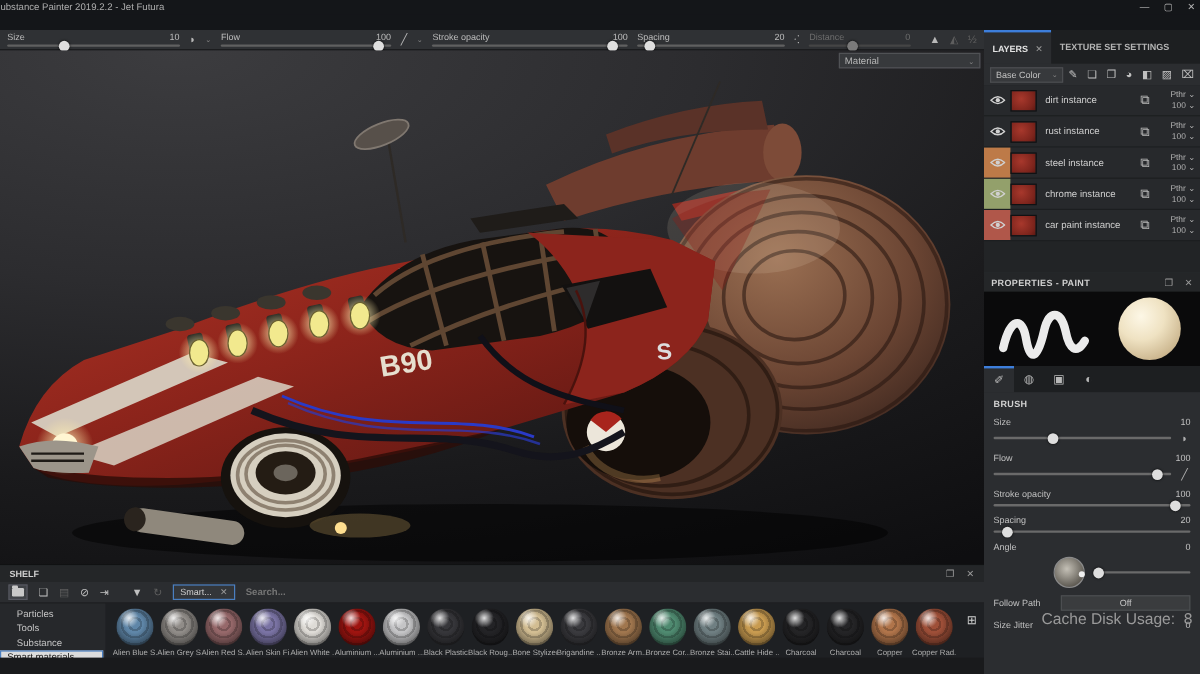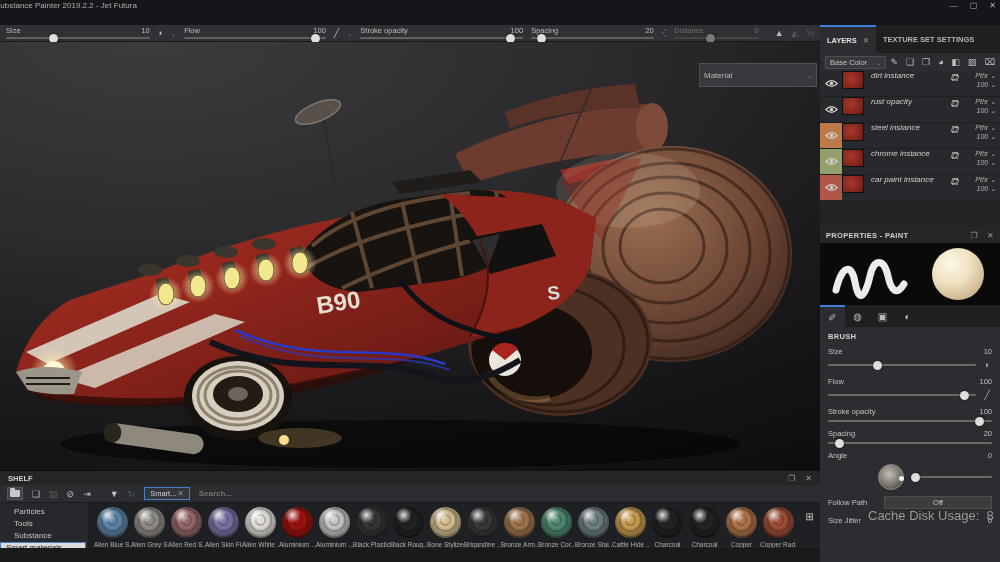--- a/index.html
+++ b/index.html
@@ -32,40 +32,40 @@
   .slider.dim .knob { background:#7a7a7a; }
   .tb-icon { color:#b8b8b8; font-size:9px; line-height:10px; }
   .tb-icon.dim { color:#5e5e5e; }
   .tb-caret { color:#8a8a8a; font-size:6px; }
   #display-icons { position:absolute; right:8px; top:27px; display:flex; gap:14px; color:#c0c0c0; font-size:9px; }
   #display-icons .tb-caret { margin-left:1px; }
 
   
   #viewport { left:0; top:42px; width:820px; height:428px; overflow:hidden;
     background:radial-gradient(140% 120% at 18% 0%, #3c3c3f 0%, #2c2c2f 38%, #1a1a1c 70%, #0e0e10 100%); }
-  #material-dd { position:absolute; right:3px; top:21px; width:118px; height:13px; background:#37393c;
+  #material-dd { position:absolute; right:3px; top:2px; width:118px; height:13px; background:#37393c;
     border:1px solid #505255; color:#b8b8b8; font-size:8px; display:flex; align-items:center;
-    justify-content:space-between; padding:11px 4px; }
+    justify-content:space-between; padding:0 4px; }
   #vehicle { width:820px; height:428px; display:block; }
 
   
   #right-panel { left:820px; top:25px; width:180px; height:537px; background:#2b2d30; }
   #rp-tabs { display:flex; height:28px; font-size:7.5px; }
   #tab-layers { background:#2b2d30; border-top:2px solid #3d7edb; color:#e2e2e2; font-weight:bold;
     display:flex; align-items:center; gap:6px; padding:0 7px; }
   #tab-layers .x { color:#9a9a9a; font-weight:normal; }
   #tab-texture { background:#1d1f21; color:#b4b4b4; font-weight:bold; flex:1; display:flex; align-items:center; padding:0 7px; }
   #rp-channel { height:18px; display:flex; align-items:center; padding:0 5px; gap:4px; background:#2b2d30; }
   #channel-dd { background:#37393c; border:1px solid #4c4e51; height:13px; width:62px; color:#c2c2c2;
     font-size:7.5px; display:flex; align-items:center; justify-content:space-between; padding:0 4px; }
   #layer-tools { display:flex; gap:8px; margin-left:auto; color:#c0c0c0; font-size:9px; }
 
   #layer-list { background:#222426; }
-  .layer-row { position:relative; height:26px; display:flex; align-items:flex-start; background:#27292c;
-    border-bottom:1px solid #1c1e20;font-style:italic; }
+  .layer-row { position:relative; height:26px; display:flex; align-items:center; background:#27292c;
+    border-bottom:1px solid #1c1e20; }
   .layer-row.selected { background:#2a3340; outline:1px solid #4a7fc0; outline-offset:-1px; }
   .eye-cell { width:22px; height:100%; display:flex; align-items:center; justify-content:center; flex:none; }
   .thumb { width:22px; height:18px; flex:none; border:1px solid #101113;
     background:radial-gradient(circle at 40% 40%, #a8382c, #7c241c 70%, #5c1812); }
   .thumb.checker { background-color:#d8d8d8;
     background-image:linear-gradient(45deg,#909090 25%,transparent 25%,transparent 75%,#909090 75%),
       linear-gradient(45deg,#909090 25%,#d8d8d8 25%,#d8d8d8 75%,#909090 75%);
     background-size:8px 8px; background-position:0 0,4px 4px; }
   .layer-name { flex:1; font-size:8px; color:#cfcfcf; padding-left:7px; white-space:nowrap; overflow:hidden; }
   .copy-glyph { color:#b8b8b8; font-size:11px; margin-right:4px; }
@@ -108,21 +108,21 @@
   #shelf-header .hicons { margin-left:auto; display:flex; gap:10px; color:#9a9a9a; font-weight:normal; font-size:8px; }
   #shelf-toolbar { height:18px; background:#2b2d30; display:flex; align-items:center; gap:9px; padding:0 7px;
     border-bottom:1px solid #1a1b1d; }
   .sh-icon { color:#c0c0c0; font-size:9px; }
   .sh-icon.dim { color:#5e5e5e; }
   #folder-btn { width:16px; height:13px; background:#3f4246; border:1px solid #565860; display:flex;
     align-items:center; justify-content:center; }
   .folder-shape { position:relative; width:10px; height:7px; background:#c8c8c8; border-radius:1px; }
   .folder-shape::before { content:""; position:absolute; left:0; top:-2px; width:5px; height:2px; background:#c8c8c8;
     border-radius:1px 1px 0 0; }
-  #filter-chip { display:flex; align-items:center; gap:1px; border:1px solid #4a7fc0; background:#33363a;
+  #filter-chip { display:flex; align-items:center; gap:7px; border:1px solid #4a7fc0; background:#33363a;
     color:#d0d0d0; font-size:7.5px; padding:1px 5px; }
   #filter-chip .x { color:#9a9a9a; }
   #shelf-search { background:transparent; border:none; outline:none; color:#9a9a9a; font-size:8px; width:220px;
     font-family:"Liberation Sans", sans-serif;font-weight:bold; }
   #shelf-body { display:flex; height:59px; }
   #shelf-sidebar { width:88px; background:#26282b; padding-top:3px; flex:none; }
   .cat-item { font-size:8px; color:#c4c4c4; padding:1px 0 1px 14px; margin-bottom:1px; }
   .cat-item.selected { background:#dcdcdc; color:#1a1a1a; outline:1px solid #4a7fc0; outline-offset:-1px;
     margin-right:2px; padding-left:6px; }
   #materials-strip { flex:1; background:#1e2023; display:flex; padding:4px 2px 0 6px; overflow:hidden; position:relative; }
@@ -394,21 +394,21 @@
         </div>
 
         <div class="layer-row">
           <div class="eye-cell">
             <svg width="13" height="9" viewBox="0 0 16 10">
               <path d="M1,5 Q8,-2 15,5 Q8,12 1,5 Z" fill="none" stroke="#d0d0d0" stroke-width="1.4"></path>
               <circle cx="8" cy="5" r="2.2" fill="#d0d0d0"></circle>
             </svg>
           </div>
           <div class="thumb"></div>
-          <div class="layer-name">rust opacity</div>
+          <div class="layer-name">rust instance</div>
           <span class="copy-glyph">⧉</span>
           <div class="blend-col">
             <div><span>Pthr</span> ⌄</div>
             <div><span>100</span> ⌄</div>
           </div>
         </div>
 
 
         <div class="layer-row">
           <div class="eye-cell" style="background: rgb(189, 122, 72);">

